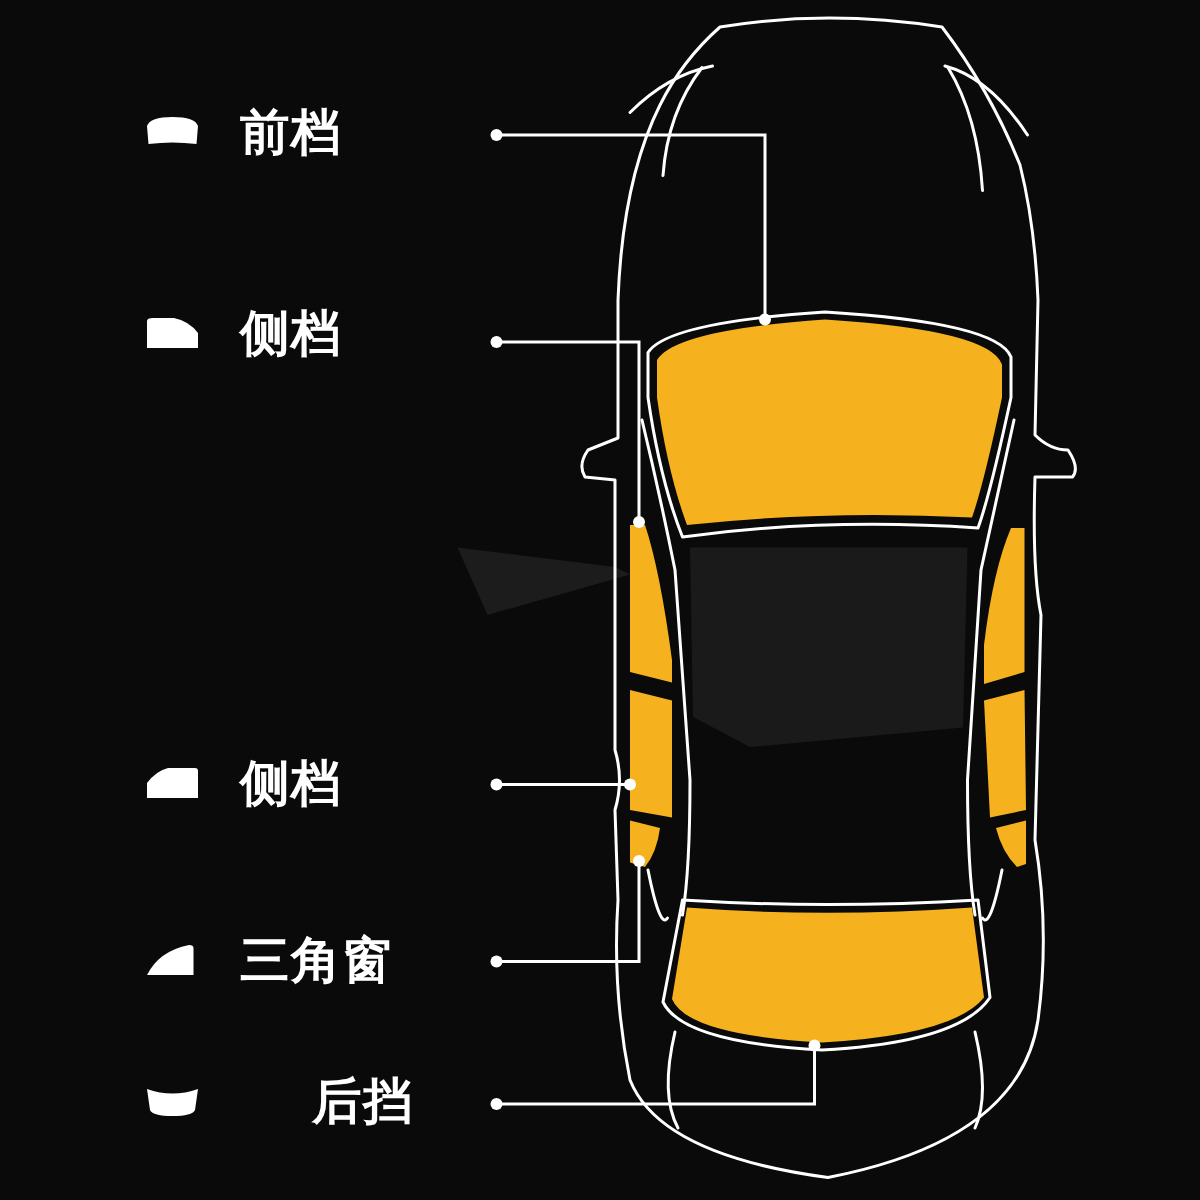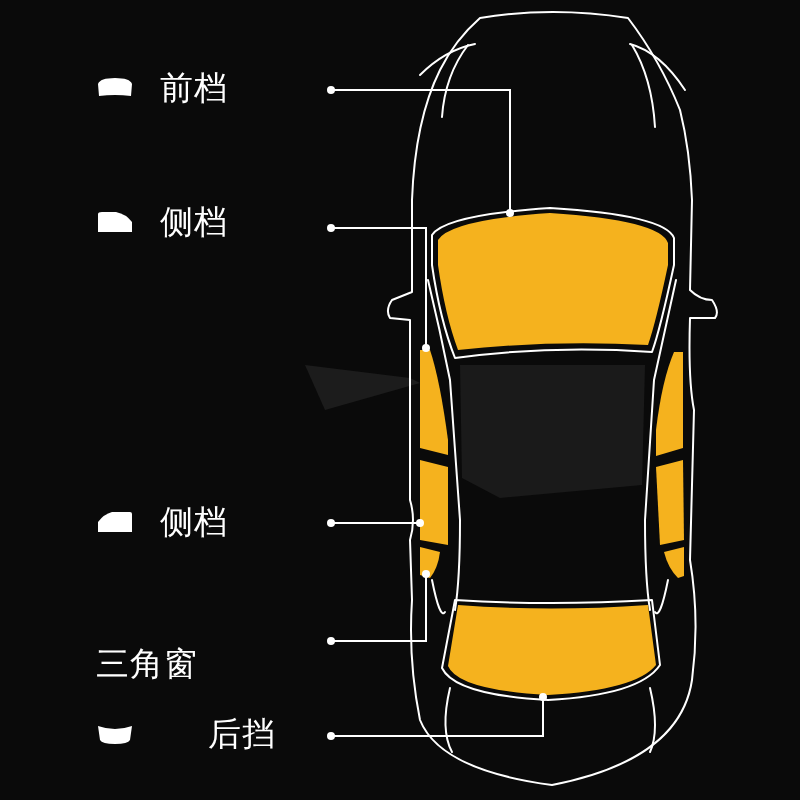--- a/index.html
+++ b/index.html
@@ -1,19 +1,19 @@
 <!DOCTYPE html>
 <html><head>
 <meta charset="utf-8">
 <style>
   html, body { margin:0; padding:0; background:#0a0a0a; }
   #stage { position:relative; width:800px; height:800px; background:#0a0a0a; overflow:hidden; font-family:"DejaVu Sans","Liberation Sans",sans-serif; }
   .legend-row { position:absolute; left:96px; height:40px; display:flex; align-items:center; }
   .legend-icon { width:38px; height:24px; margin-right:26px; }
-  .legend-label { color:#ffffff; font-size:33px; font-weight:normal; letter-spacing:1px; line-height:40px; }
+  .legend-label { color:#ffffff; font-size:33px; font-weight:bold; letter-spacing:1px; line-height:40px; }
   svg#car { position:absolute; left:0; top:0; }
 </style>
 </head>
 <body>
 
 <div id="stage">
 
   <div class="legend-row" style="top:68px;">
     <svg class="legend-icon" viewBox="0 0 38 24">
       <path d="M2,8 Q4,2 19,2 Q34,2 36,8 L35,20 Q19,18 3,20 Z" fill="#fff"></path>
@@ -28,21 +28,21 @@
     <span class="legend-label">侧档</span>
   </div>
 
   <div class="legend-row" style="top:502px;">
     <svg class="legend-icon" viewBox="0 0 38 24">
       <path d="M2,12 Q8,4 16,2 L34,2 Q36,2 36,4 L36,22 L2,22 Z" fill="#fff"></path>
     </svg>
     <span class="legend-label">侧档</span>
   </div>
 
-  <div class="legend-row" style="top:644px;flex-direction:column;">
+  <div class="legend-row" style="top:620px;">
     <svg class="legend-icon" viewBox="0 0 38 24">
       <path d="M2,22 Q10,6 30,2 Q33,2 33,4 L33,22 Z" fill="#fff"></path>
     </svg>
     <span class="legend-label">三角窗</span>
   </div>
 
   <div class="legend-row" style="top:714px;gap:48px;">
     <svg class="legend-icon" viewBox="0 0 38 24">
       <path d="M2,4 Q19,10 36,4 L34,18 Q32,22 19,22 Q6,22 4,18 Z" fill="#fff"></path>
     </svg>

